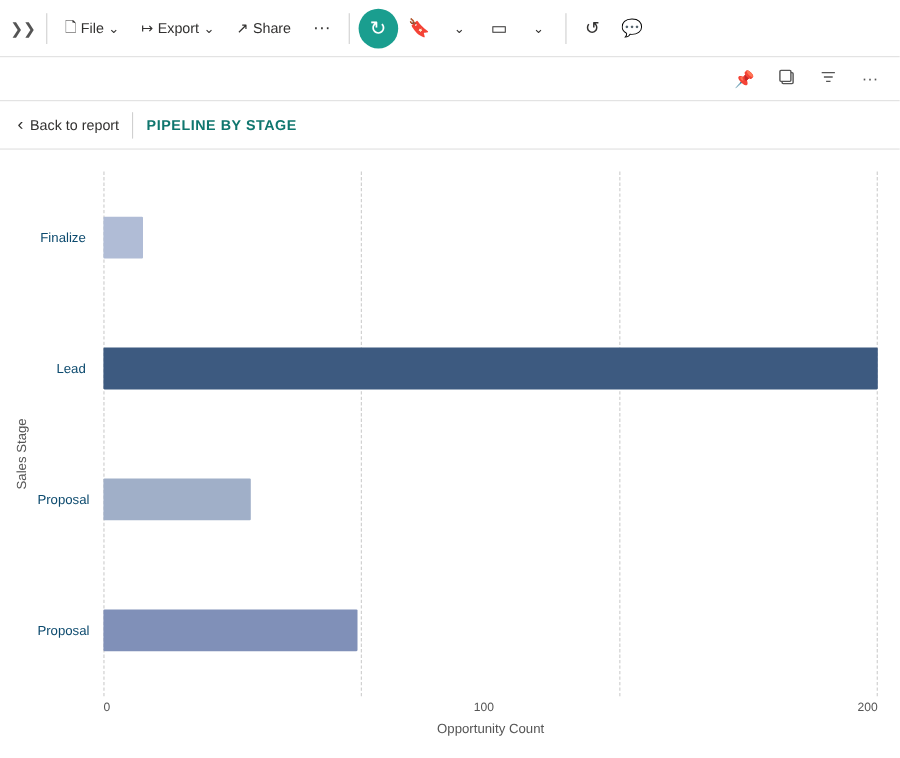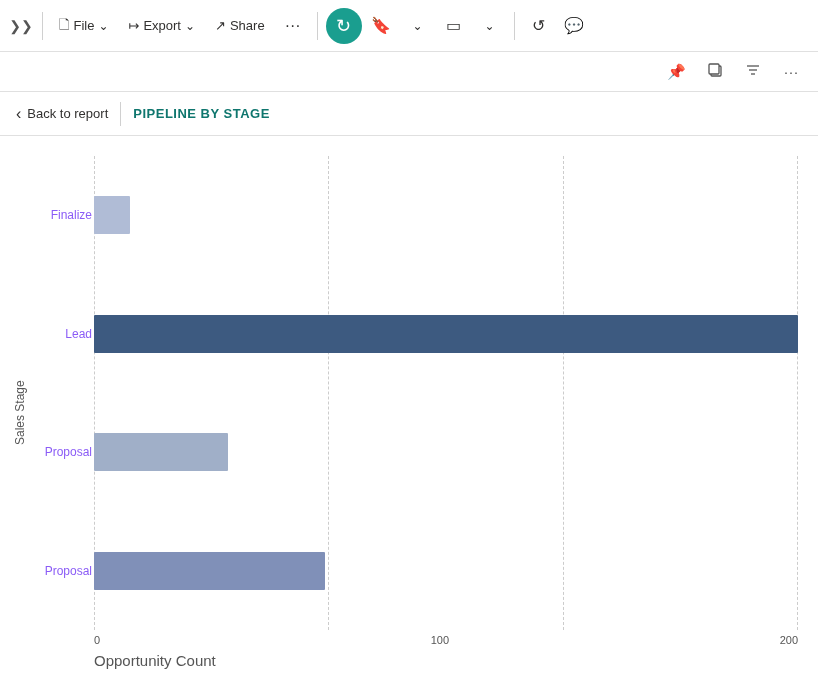--- a/index.html
+++ b/index.html
@@ -177,23 +177,23 @@
       display: flex;
       align-items: center;
       height: 50px;
       position: relative;
       z-index: 1;
     }
 
     .bar-label {
       width: 60px;
       text-align: right;
-      padding-right: 2px;
+      padding-right: 16px;
       font-size: 12px;
-      color: #8b5cf6;
+      color: #0c4a6e;
       flex-shrink: 0;
     }
 
     .bar-container {
       flex: 1;
       height: 100%;
       display: flex;
       align-items: center;
     }
 
@@ -213,21 +213,22 @@
       display: flex;
       padding-left: 60px;
       margin-top: 4px;
     }
     .x-tick {
       font-size: 11px;
       color: #555;
     }
 
     .x-axis-label {
-      font-size: 15px;
+      text-align: center;
+      font-size: 12px;
       color: #555;
       padding-left: 60px;
       margin-top: 6px;
     }
 
     .chevron-icon { font-size: 12px; }
   </style>
 </head>
 <body>
 

